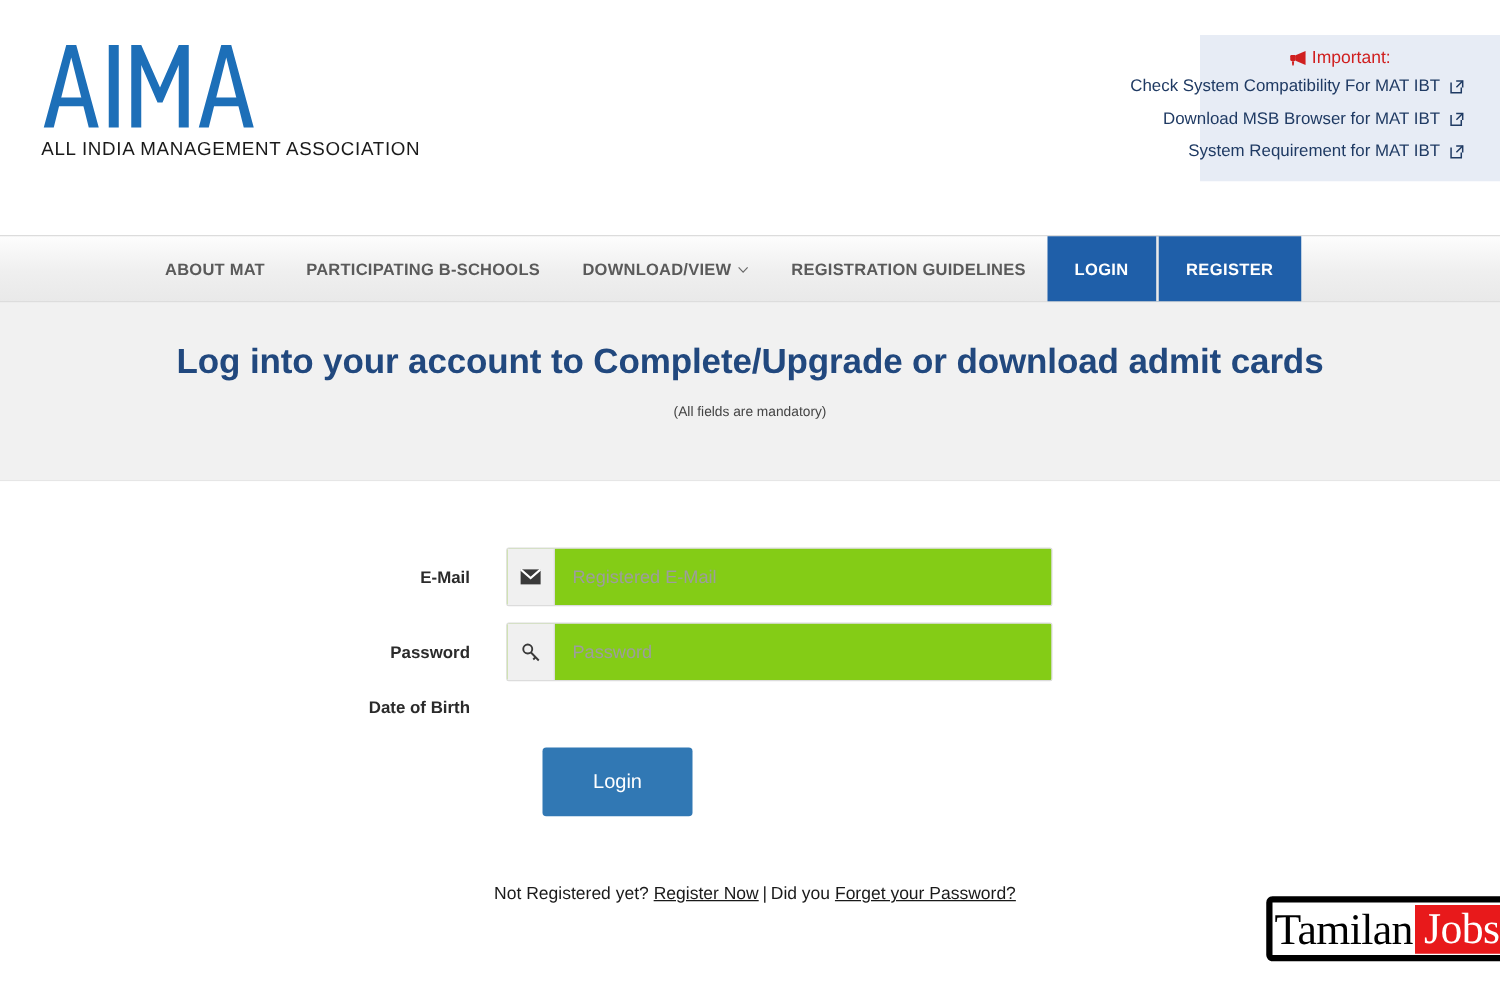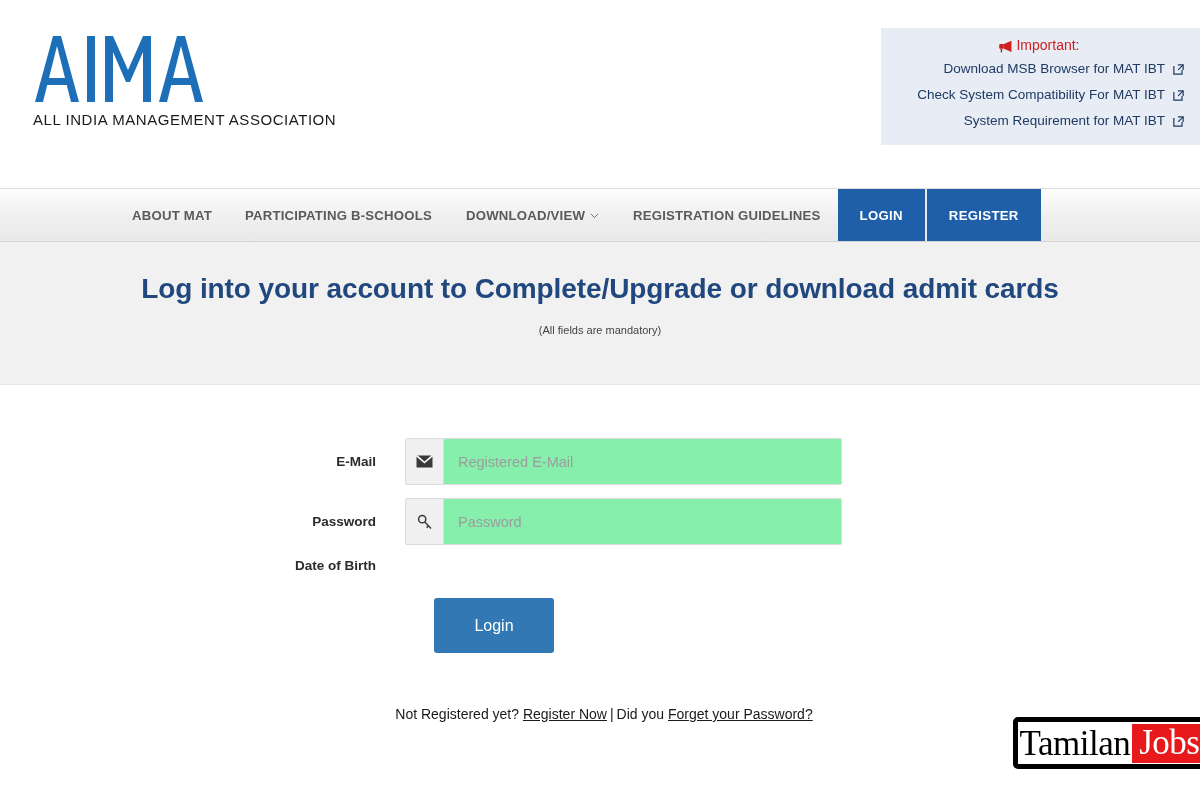--- a/index.html
+++ b/index.html
@@ -44,23 +44,23 @@
     color: #1a1a1a;
     font-family: Liberation Sans, sans-serif;
     white-space: nowrap;
   }
 
   
   .notice-box {
     position: absolute;
     right: 0;
     top: 28px;
-    width: 319px;
+    width: 240px;
     background: #e7ecf5;
-    padding: 9px 15px 11px 12px;
+    padding: 9px 28px 11px 12px;
     text-align: center;
     font-family: "Liberation Sans", sans-serif;
   }
 
   .notice-title {
     font-size: 14px;
     color: #d01f1f;
     font-weight: 400;
     display: flex;
     align-items: center;
@@ -197,21 +197,21 @@
     font-weight: bold;
     color: #2b2b2b;
   }
 
   .input-group {
     display: flex;
     align-items: stretch;
     width: 437px;
     height: 47px;
     border: 1px solid #dcdcdc;
-    background: #86efac;
+    background: #84cc16;
     border-radius: 2px;
   }
 
   .input-addon {
     width: 38px;
     display: flex;
     align-items: center;
     justify-content: center;
     background: #f0f0f0;
     border-right: 1px solid #dcdcdc;
@@ -371,30 +371,30 @@
     <div class="notice-title">
       <svg class="megaphone-icon" viewBox="0 0 16 14">
         <path d="M14.4 0.8 L5.8 4.6 L5.8 9.2 L14.4 13 Z" fill="#d01f1f"></path>
         <rect x="1.2" y="4.4" width="4.8" height="5" rx="1" fill="#d01f1f"></rect>
         <path d="M2.6 9.6 L4.6 9.6 L4.2 13.4 L3 13.4 Z" fill="#d01f1f"></path>
       </svg>
       <span>Important:</span>
     </div>
 
     <a class="notice-link">
-      <span>Download MSB Browser for MAT IBT</span>
+      <span>Check System Compatibility For MAT IBT</span>
       <svg class="ext-icon" viewBox="0 0 14 14">
         <path d="M2 3.2 L2 12 L10.8 12 L10.8 7.6" fill="none" stroke="#1f3a63" stroke-width="1.3"></path>
         <path d="M6.4 2 L12 2 L12 7.6" fill="none" stroke="#1f3a63" stroke-width="1.3"></path>
         <line x1="12" y1="2" x2="6.6" y2="7.4" stroke="#1f3a63" stroke-width="1.3"></line>
       </svg>
     </a>
 
     <a class="notice-link">
-      <span>Check System Compatibility For MAT IBT</span>
+      <span>Download MSB Browser for MAT IBT</span>
       <svg class="ext-icon" viewBox="0 0 14 14">
         <path d="M2 3.2 L2 12 L10.8 12 L10.8 7.6" fill="none" stroke="#1f3a63" stroke-width="1.3"></path>
         <path d="M6.4 2 L12 2 L12 7.6" fill="none" stroke="#1f3a63" stroke-width="1.3"></path>
         <line x1="12" y1="2" x2="6.6" y2="7.4" stroke="#1f3a63" stroke-width="1.3"></line>
       </svg>
     </a>
 
     <a class="notice-link">
       <span>System Requirement for MAT IBT</span>
       <svg class="ext-icon" viewBox="0 0 14 14">

